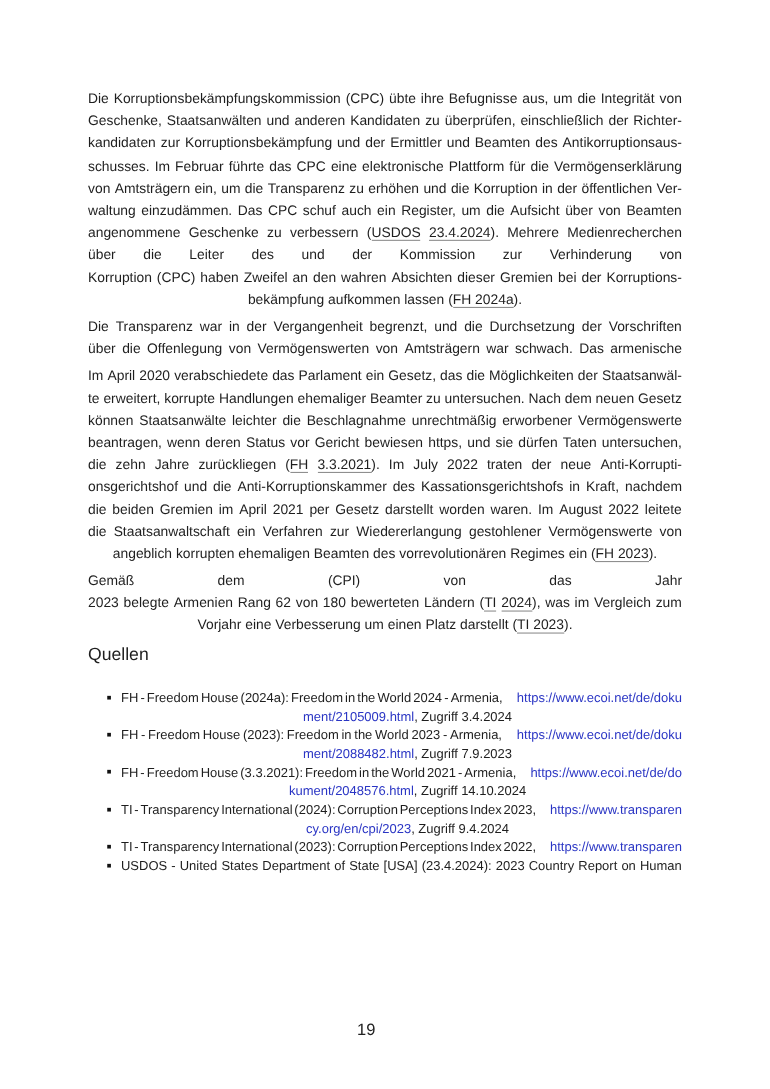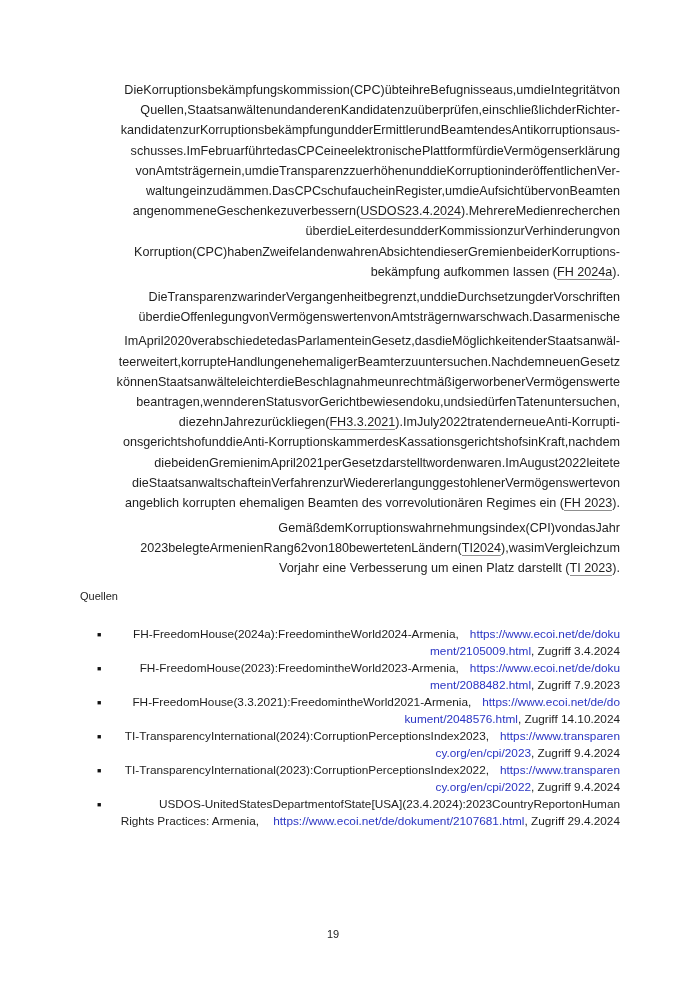--- a/index.html
+++ b/index.html
@@ -6,34 +6,34 @@
   body{
     width:700px;height:990px;background:#ffffff;position:relative;overflow:hidden;
     font-family:"Liberation Sans", sans-serif;
     color:var(--text,#1e1e1e);
   }
   .page{position:absolute;inset:0;}
   .content{position:absolute;left:80px;top:80px;width:540px;}
   
   .para{margin:0 0 4.5px 0;font-size:12.6px;line-height:20.2px;}
   .tl{line-height:20.2px;}
-  .tl.just{display:flex;justify-content:flex-end;flex-wrap:nowrap;}
-  .tl.last{display:block;text-align:right;}
+  .tl.just{display:flex;justify-content:space-between;flex-wrap:nowrap;}
+  .tl.last{display:block;text-align:center;}
   .w{white-space:pre;}
   .ref{border-bottom:1px solid var(--refline,#8f8f8f);}
   .link{color:var(--link,#2a35c4);padding-left:11px;}
   
-  .quellen{margin:8px 0 0 0;font-size:11px;line-height:20.2px;font-weight:normal;}
+  .quellen{margin:8px 0 0 0;font-size:16px;line-height:20.2px;font-weight:normal;}
   .sources{margin:19px 0 0 17px;font-size:11.8px;}
   .src{display:flex;align-items:flex-start;}
   .bullet{flex:0 0 13px;width:13px;font-size:7px;line-height:17px;color:#111;}
   .src-lines{flex:1 1 auto;width:510px;}
   .sources .tl{line-height:17px;}
   
-  .pageno{position:absolute;left:0;top:928px;width:666px;text-align:center;font-size:11px;color:#222;}
+  .pageno{position:absolute;left:0;top:928px;width:666px;text-align:center;font-size:15px;color:#222;}
 </style>
 </head>
 <body>
 
 <div class="page">
   <main class="content">
     <section id="paragraphs">
         <div class="para">
           <div class="tl just">
             <span class="w"><span>Die</span></span>
@@ -42,21 +42,21 @@
             <span class="w"><span>übte</span></span>
             <span class="w"><span>ihre</span></span>
             <span class="w"><span>Befugnisse</span></span>
             <span class="w"><span>aus,</span></span>
             <span class="w"><span>um</span></span>
             <span class="w"><span>die</span></span>
             <span class="w"><span>Integrität</span></span>
             <span class="w"><span>von</span></span>
           </div>
           <div class="tl just">
-            <span class="w"><span>Quellen,</span></span>
+            <span class="w"><span>Geschenke,</span></span>
             <span class="w"><span>Staatsanwälten</span></span>
             <span class="w"><span>und</span></span>
             <span class="w"><span>anderen</span></span>
             <span class="w"><span>Kandidaten</span></span>
             <span class="w"><span>zu</span></span>
             <span class="w"><span>überprüfen,</span></span>
             <span class="w"><span>einschließlich</span></span>
             <span class="w"><span>der</span></span>
             <span class="w"><span>Richter-</span></span>
           </div>
@@ -228,21 +228,21 @@
             <span class="w"><span>Vermögenswerte</span></span>
           </div>
           <div class="tl just">
             <span class="w"><span>beantragen,</span></span>
             <span class="w"><span>wenn</span></span>
             <span class="w"><span>deren</span></span>
             <span class="w"><span>Status</span></span>
             <span class="w"><span>vor</span></span>
             <span class="w"><span>Gericht</span></span>
             <span class="w"><span>bewiesen</span></span>
-            <span class="w"><span>doku,</span></span>
+            <span class="w"><span>https,</span></span>
             <span class="w"><span>und</span></span>
             <span class="w"><span>sie</span></span>
             <span class="w"><span>dürfen</span></span>
             <span class="w"><span>Taten</span></span>
             <span class="w"><span>untersuchen,</span></span>
           </div>
           <div class="tl just">
             <span class="w"><span>die</span></span>
             <span class="w"><span>zehn</span></span>
             <span class="w"><span>Jahre</span></span>
@@ -295,21 +295,20 @@
             <span class="w"><span>gestohlener</span></span>
             <span class="w"><span>Vermögenswerte</span></span>
             <span class="w"><span>von</span></span>
           </div>
           <div class="tl last"><span>angeblich korrupten ehemaligen Beamten des vorrevolutionären Regimes ein (</span><span class="ref">FH 2023</span><span>).</span></div>
         </div>
         <div class="para">
           <div class="tl just">
             <span class="w"><span>Gemäß</span></span>
             <span class="w"><span>dem</span></span>
-            <span class="w"><span>Korruptionswahrnehmungsindex</span></span>
             <span class="w"><span>(CPI)</span></span>
             <span class="w"><span>von</span></span>
             <span class="w"><span>das</span></span>
             <span class="w"><span>Jahr</span></span>
           </div>
           <div class="tl just">
             <span class="w"><span>2023</span></span>
             <span class="w"><span>belegte</span></span>
             <span class="w"><span>Armenien</span></span>
             <span class="w"><span>Rang</span></span>
@@ -419,21 +418,20 @@
               <span class="w"><span>-</span></span>
               <span class="w"><span>Transparency</span></span>
               <span class="w"><span>International</span></span>
               <span class="w"><span>(2023):</span></span>
               <span class="w"><span>Corruption</span></span>
               <span class="w"><span>Perceptions</span></span>
               <span class="w"><span>Index</span></span>
               <span class="w"><span>2022,</span></span>
               <span class="w"><span class="link">https://www.transparen</span></span>
             </div>
-            <div class="tl last"><span class="link">cy.org/en/cpi/2022</span><span>, Zugriff 9.4.2024</span></div>
           </div>
         </div>
         <div class="src">
           <span class="bullet">■</span>
           <div class="src-lines">
             <div class="tl just">
               <span class="w"><span>USDOS</span></span>
               <span class="w"><span>-</span></span>
               <span class="w"><span>United</span></span>
               <span class="w"><span>States</span></span>
@@ -441,19 +439,18 @@
               <span class="w"><span>of</span></span>
               <span class="w"><span>State</span></span>
               <span class="w"><span>[USA]</span></span>
               <span class="w"><span>(23.4.2024):</span></span>
               <span class="w"><span>2023</span></span>
               <span class="w"><span>Country</span></span>
               <span class="w"><span>Report</span></span>
               <span class="w"><span>on</span></span>
               <span class="w"><span>Human</span></span>
             </div>
-            <div class="tl last"><span>Rights Practices: Armenia, </span><span class="link">https://www.ecoi.net/de/dokument/2107681.html</span><span>, Zugriff 29.4.2024</span></div>
           </div>
         </div>
       </section>
   </main>
   <div class="pageno">19</div>
 </div>
 
 </body></html>

